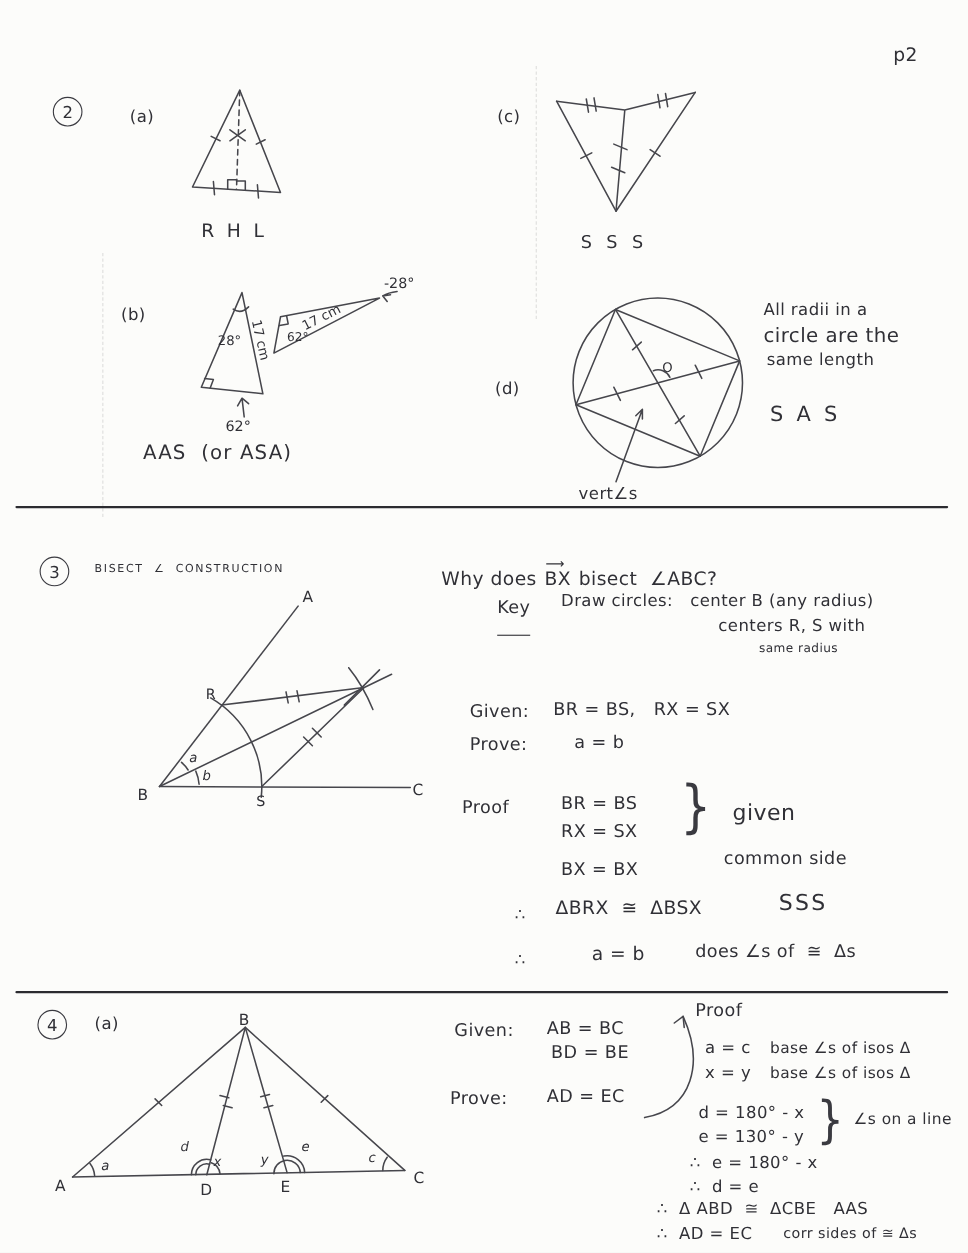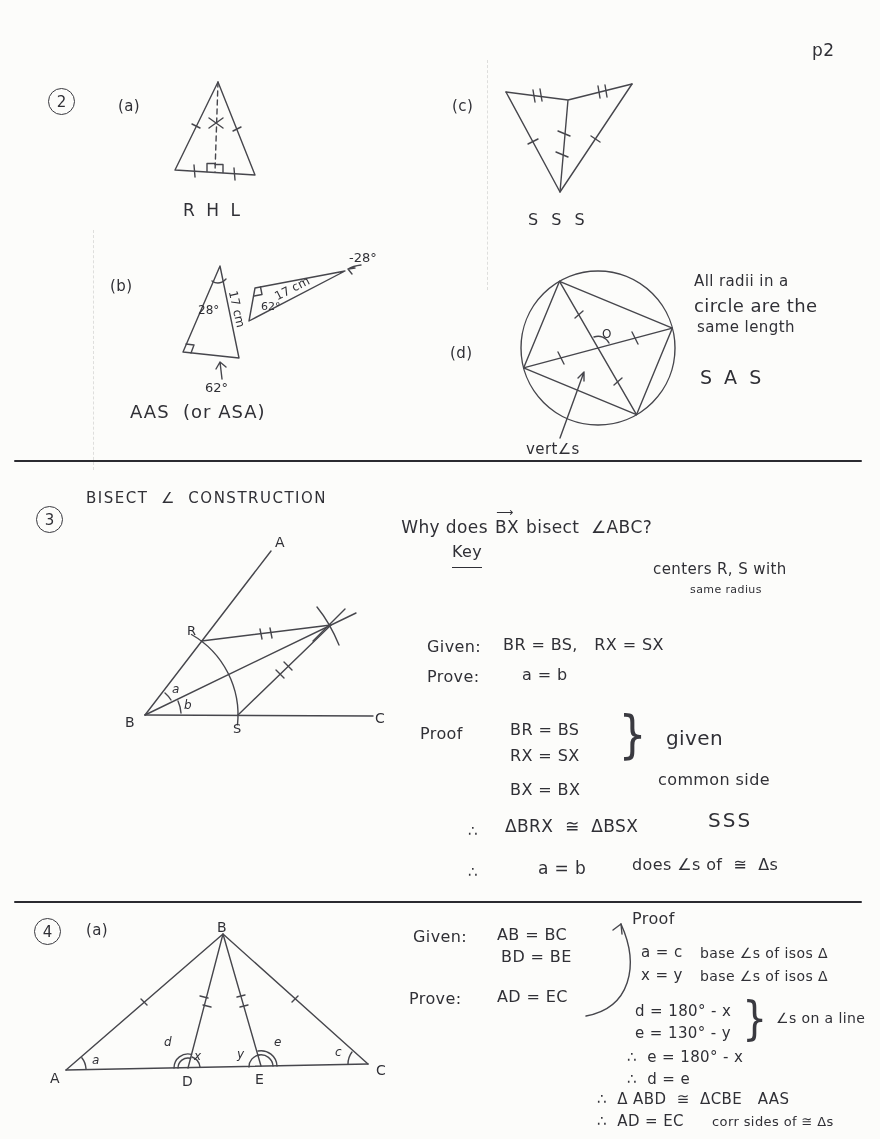--- a/index.html
+++ b/index.html
@@ -4,21 +4,21 @@
 <style>
   *{margin:0;padding:0;box-sizing:border-box}
   html,body{background:#d8d8d8}
   #page{position:relative;width:880px;height:1139px;margin:0 auto;background:#fcfcfa;
         color:#303036;font-family:"DejaVu Sans","Liberation Sans",sans-serif;overflow:hidden}
   .hw{position:absolute;white-space:pre;line-height:1.25;letter-spacing:.4px}
   .circ{position:absolute;width:27px;height:27px;border:1.5px solid #3a3a40;border-radius:50%;
         display:flex;align-items:center;justify-content:center;font-size:15px}
   .divider{position:absolute;left:14px;width:848px;height:2px;background:#2b2b30;border-radius:1px}
   .brace{position:absolute;color:#3a3a40;transform:scaleX(.85);line-height:1}
-  .underline{border-bottom:1.5px solid #303036;padding-bottom:5px}
+  .underline{border-bottom:1.5px solid #303036;padding-bottom:15px}
   .vec{display:inline-block;position:relative;margin:0 7px}
   .vec-arrow{position:absolute;top:-12px;left:1px;font-size:12px;letter-spacing:0}
   svg{position:absolute;overflow:visible}
   .pen path,.pen circle{fill:none;stroke:#46464c;stroke-width:1.4;stroke-linecap:round;stroke-linejoin:round}
   svg text{fill:#303036;font-family:"DejaVu Sans","Liberation Sans",sans-serif}
   .fold{position:absolute;width:0;border-left:1px dashed #9a9a9a;opacity:.3}
 </style>
 </head>
 <body>
 
@@ -98,27 +98,28 @@
   <div class="hw" style="left:694px;top:272px;font-size:15px">All radii in a</div>
   <div class="hw" style="left:694px;top:295px;font-size:18px">circle are the</div>
   <div class="hw" style="left:697px;top:318px;font-size:15px">same length</div>
   <div class="hw" style="left:700px;top:366px;font-size:19px;letter-spacing:3px">S A S</div>
 
   <div class="divider" style="top:460px"></div>
 
   <div class="circ" style="left:36px;top:506px">
     <span>3</span>
   </div>
-  <div class="hw" style="left:86px;top:489px;font-size:15px;letter-spacing:1.5px">BISECT  ∠  CONSTRUCTION</div>
+  <div class="hw" style="left:86px;top:512px;font-size:10px;letter-spacing:1.5px">BISECT  ∠  CONSTRUCTION</div>
 
   <div class="hw" style="left:378px;top:496px;font-size:17px">
     <span>Why does</span><span class="vec"><span class="vec-arrow">⟶</span><span>BX</span></span><span>bisect  ∠ABC?</span>
   </div>
 
   <div class="hw underline" style="left:452px;top:542px;font-size:16px">Key</div>
+  <div class="hw" style="left:510px;top:537px;font-size:15px">Draw circles:   center B (any radius)</div>
   <div class="hw" style="left:653px;top:560px;font-size:15px">centers R, S with</div>
   <div class="hw" style="left:690px;top:583px;font-size:11px">same radius</div>
 
   <div class="hw" style="left:427px;top:637px;font-size:16px">Given:</div>
   <div class="hw" style="left:503px;top:635px;font-size:16px">BR = BS,   RX = SX</div>
   <div class="hw" style="left:427px;top:667px;font-size:16px">Prove:</div>
   <div class="hw" style="left:522px;top:665px;font-size:16px">a = b</div>
 
   <div class="hw" style="left:420px;top:724px;font-size:16px">Proof</div>
   <div class="hw" style="left:510px;top:720px;font-size:16px">BR = BS</div>

